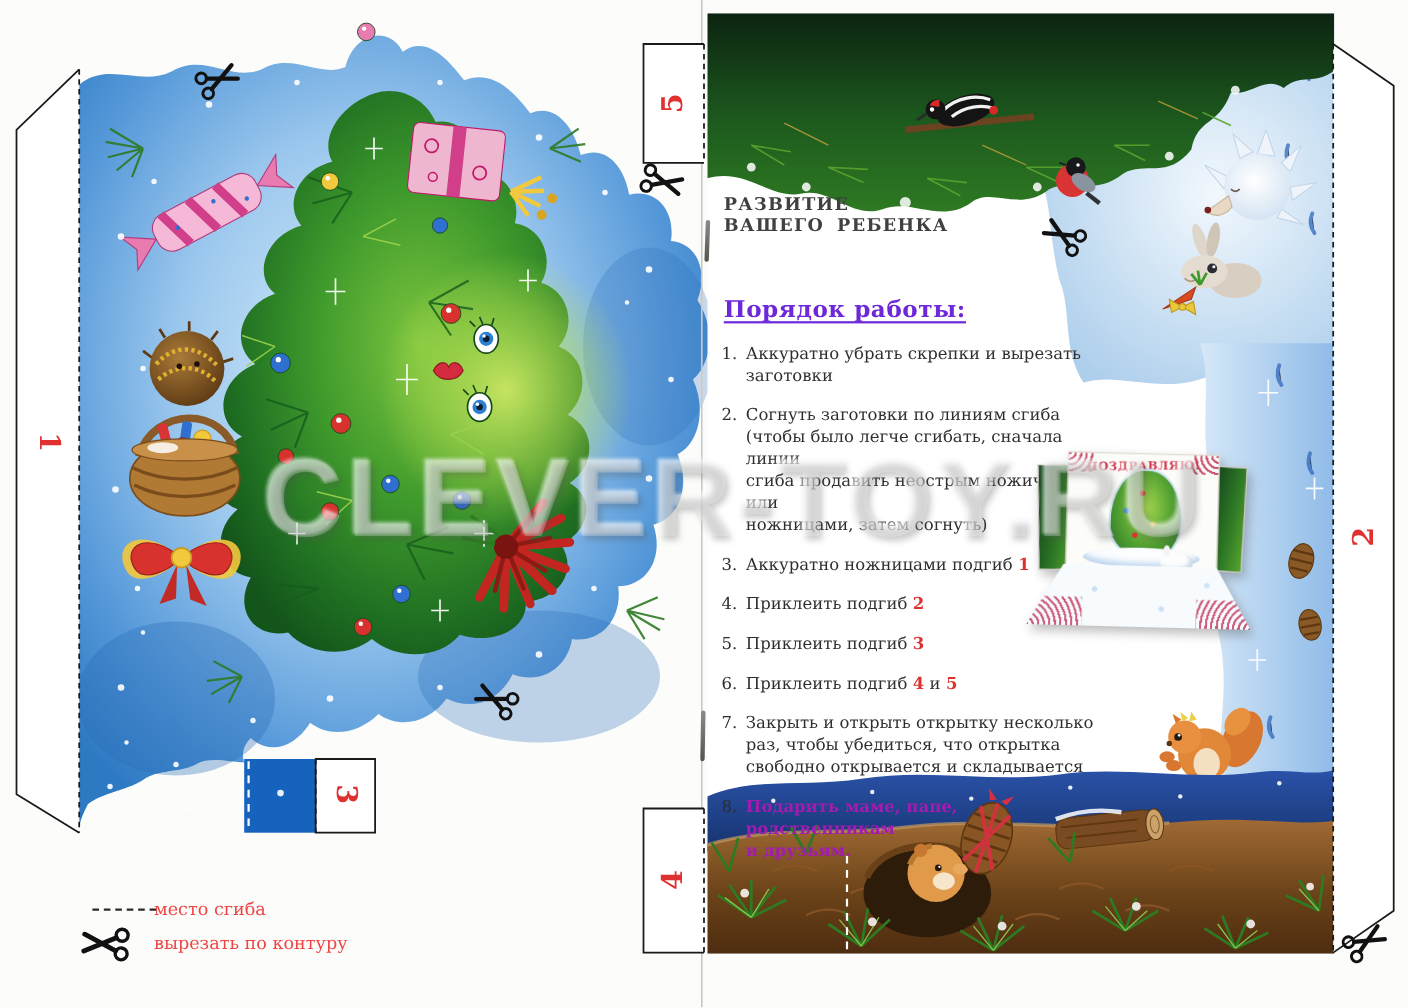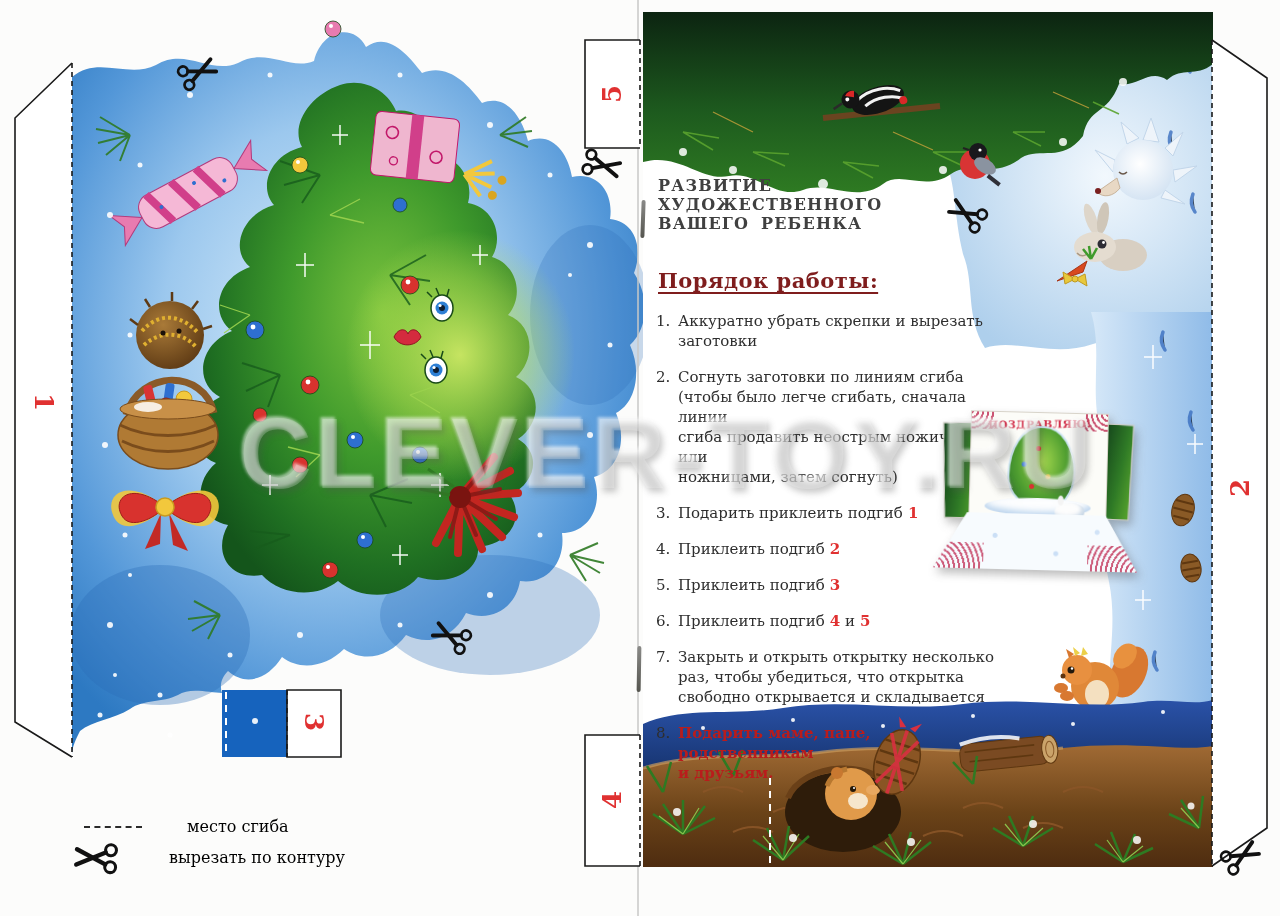--- a/index.html
+++ b/index.html
@@ -10,38 +10,38 @@
   }
   .abs{position:absolute;}
   svg{display:block;}
   
   .heading{
     left:658px;top:176px;width:270px;z-index:30;
     color:#404040;font-weight:bold;font-size:16px;line-height:19px;
     letter-spacing:1.2px;word-spacing:5px;
   }
   .work-title{
-    left:658px;top:268px;z-index:30;color:#7f1d1d;
+    left:658px;top:268px;z-index:30;color:#6d28d9;
     font-size:21px;font-weight:600;letter-spacing:.5px;
     text-decoration:underline;text-underline-offset:4px;
   }
   .instructions{left:656px;top:311px;width:350px;z-index:30;}
   .item{display:flex;margin-bottom:16px;color:#2e2e2e;font-size:15px;line-height:20px;}
   .item .num{width:22px;flex:0 0 22px;}
   .item .txt{white-space:pre-line;}
   .item .red{color:#e03131;font-weight:bold;margin-left:5px;}
-  .item .redtext{color:#b91c1c;font-weight:bold;}
+  .item .redtext{color:#a21caf;font-weight:bold;}
   
   .tabnum{
     z-index:25;color:#e03131;font-weight:bold;font-size:26px;
     transform-origin:center;position:absolute;
   }
   
   .legend-dash{left:84px;top:826px;width:58px;border-top:2px dashed #2a2a2a;z-index:30;}
-  .legend-label{z-index:30;color:#000000;font-size:16px;margin-left:47px;}
+  .legend-label{z-index:30;color:#ef4444;font-size:16px;}
   
   .watermark{
     left:180px;top:396px;width:975px;z-index:50;pointer-events:none;
     font-family:Liberation Sans, sans-serif;
     font-weight:bold;font-size:100px;letter-spacing:4px;text-align:center;
     color:rgba(255,255,255,0.22);
     text-shadow:3px 4px 6px rgba(80,80,80,0.30), -2px -2px 3px rgba(255,255,255,0.55);
   }
   .staple{width:4px;border-radius:2px;background:linear-gradient(#8a8a88,#55554f);z-index:24;}
   
@@ -582,41 +582,40 @@
 <div class="abs staple" style="left:637px;top:646px;height:46px;transform:rotate(1deg);"></div>
 
 <span class="tabnum" style="left:44px;top:402px;transform:translate(-50%,-50%) rotate(90deg);">1</span>
 <span class="tabnum" style="left:314px;top:722px;transform:translate(-50%,-50%) rotate(90deg);">3</span>
 <span class="tabnum" style="left:612px;top:94px;transform:translate(-50%,-50%) rotate(-90deg);">5</span>
 <span class="tabnum" style="left:612px;top:800px;transform:translate(-50%,-50%) rotate(-90deg);">4</span>
 <span class="tabnum" style="left:1240px;top:488px;transform:translate(-50%,-50%) rotate(-90deg);">2</span>
 
 <div class="abs heading">
   <div>РАЗВИТИЕ</div>
-  <div>ХУДОЖЕСТВЕННОГО</div>
   <div>ВАШЕГО РЕБЕНКА</div>
 </div>
 
 <div class="abs work-title">Порядок работы:</div>
 
 <div class="abs instructions">
     <div class="item">
       <span class="num">1.</span>
       <span class="txt"><span>Аккуратно убрать скрепки и вырезать заготовки</span></span>
     </div>
     <div class="item">
       <span class="num">2.</span>
       <span class="txt"><span>Согнуть заготовки по линиям сгиба
 (чтобы было легче сгибать, сначала линии
 сгиба продавить неострым ножичком или
 ножницами, затем согнуть)</span></span>
     </div>
     <div class="item">
       <span class="num">3.</span>
-      <span class="txt"><span>Подарить приклеить подгиб</span><span class="red">1</span></span>
+      <span class="txt"><span>Аккуратно ножницами подгиб</span><span class="red">1</span></span>
     </div>
     <div class="item">
       <span class="num">4.</span>
       <span class="txt"><span>Приклеить подгиб</span><span class="red">2</span></span>
     </div>
     <div class="item">
       <span class="num">5.</span>
       <span class="txt"><span>Приклеить подгиб</span><span class="red">3</span></span>
     </div>
     <div class="item">
@@ -648,15 +647,15 @@
   <div class="abs cp-snow"></div>
   <div class="abs cp-bunny"></div>
   <div class="abs cp-floor">
     <div class="abs cp-fcorner" style="left:0;"></div>
     <div class="abs cp-fcorner r" style="right:0;"></div>
   </div>
 </div>
 
 <div class="abs legend-dash"></div>
 <div class="abs legend-label" style="left:140px;top:817px;">место сгиба</div>
-<div class="abs legend-label" style="left:122px;top:848px;">вырезать по контуру</div>
+<div class="abs legend-label" style="left:140px;top:848px;">вырезать по контуру</div>
 
 <div class="abs watermark">CLEVER-TOY.RU</div>
 
 </body></html>

